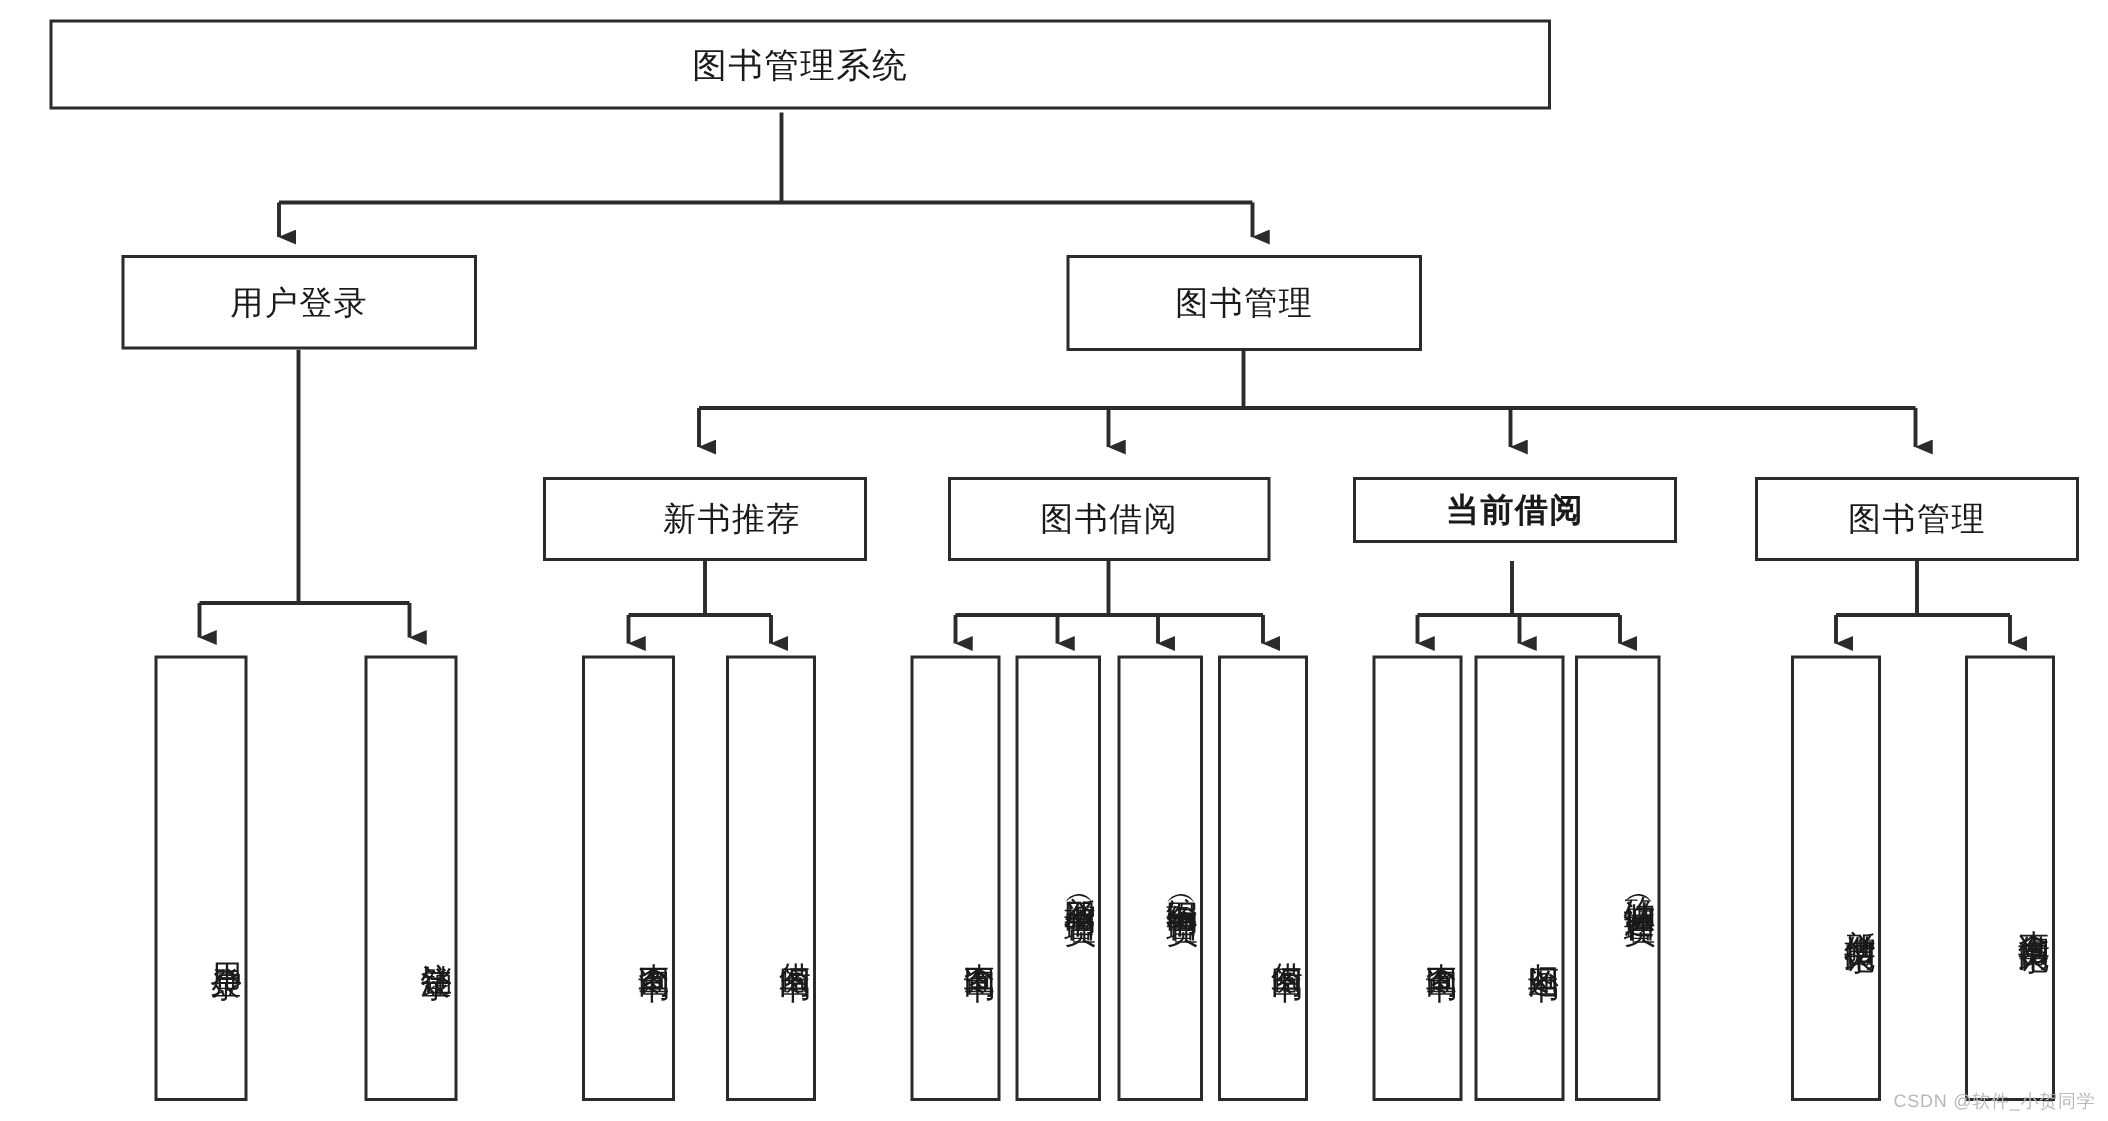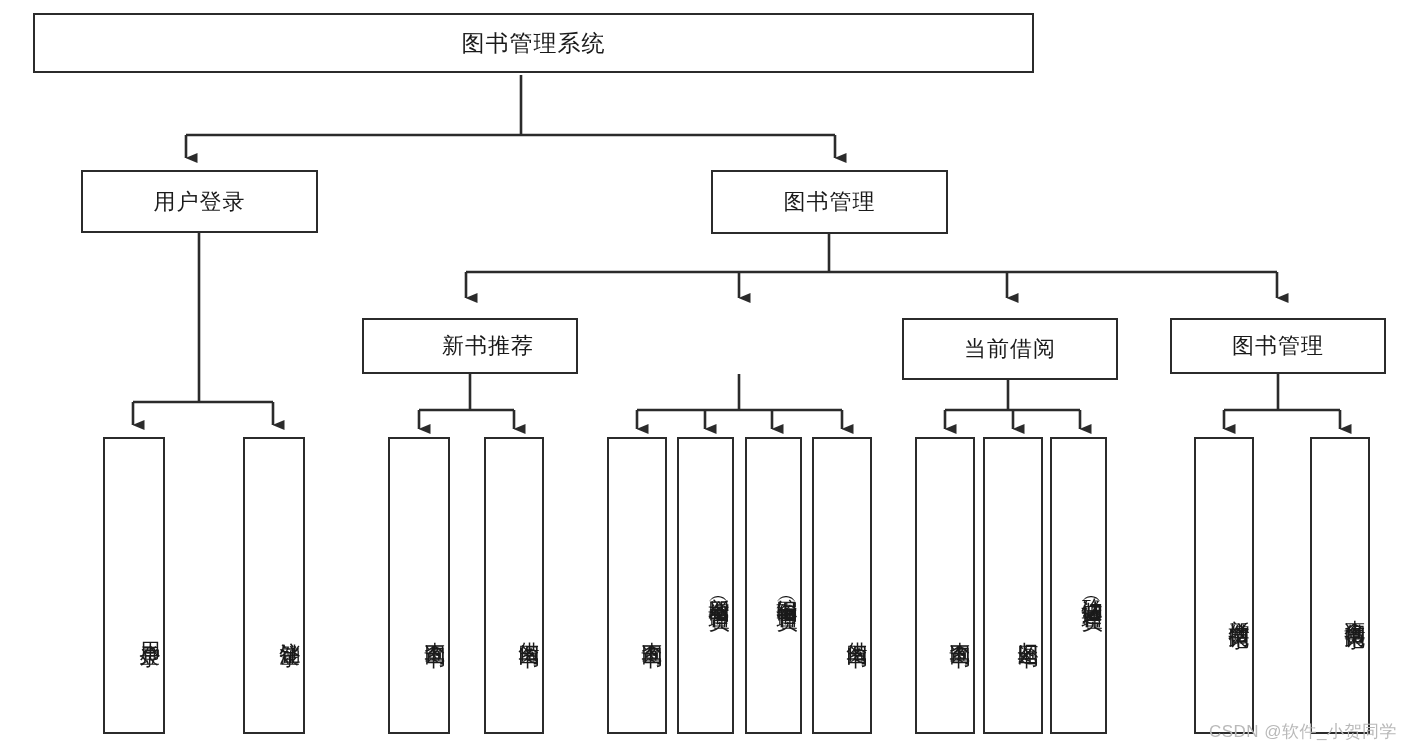--- a/index.html
+++ b/index.html
@@ -47,21 +47,21 @@
     letter-spacing:2px;
     align-items:flex-start;
     justify-content:center;
     padding-top:10px;
     white-space:normal;
   }
   .watermark{
     position:absolute;
     right:8px;
     bottom:4px;
-    font-size:17px;
+    font-size:12px;
     color:#b9b9b9;
     white-space:nowrap;
     z-index:5;
     letter-spacing:0.5px;
   }
 </style>
 </head>
 <body>
 
 <div id="canvas">
@@ -118,22 +118,23 @@
   </svg>
 
   <div class="node node-h node-root" style="left:21px; top:13px; width:1001px; height:60px;margin-left:12px;">图书管理系统</div>
 
   <div class="node node-h" style="left:81px; top:170px; width:237px; height:63px;">用户登录</div>
 
   <div class="node node-h" style="left:711px; top:170px; width:237px; height:64px;">图书管理</div>
 
   <div class="node node-h" style="left:362px; top:318px; width:216px; height:56px;padding-left:36px;">新书推荐</div>
 
+  <div class="node node-h" style="left:632px; top:318px; width:215px; height:56px;">图书借阅</div>
 
-  <div class="node node-h" style="left:902px; top:318px; width:216px; height:62px;">当前借阅</div>
+  <div class="node node-h" style="left:902px; top:318px; width:216px; height:44px;font-weight:bold;">当前借阅</div>
 
   <div class="node node-h" style="left:1170px; top:318px; width:216px; height:56px;">图书管理</div>
 
   <div class="node node-v" style="left:103px; top:437px; width:62px; height:297px; padding-top:86px;">用户登录</div>
 
   <div class="node node-v" style="left:243px; top:437px; width:62px; height:297px; padding-top:86px;">注销登录</div>
 
   <div class="node node-v" style="left:388px; top:437px; width:62px; height:297px; padding-top:86px;">查询图书</div>
 
   <div class="node node-v" style="left:484px; top:437px; width:60px; height:297px; padding-top:86px;">借阅图书</div>

